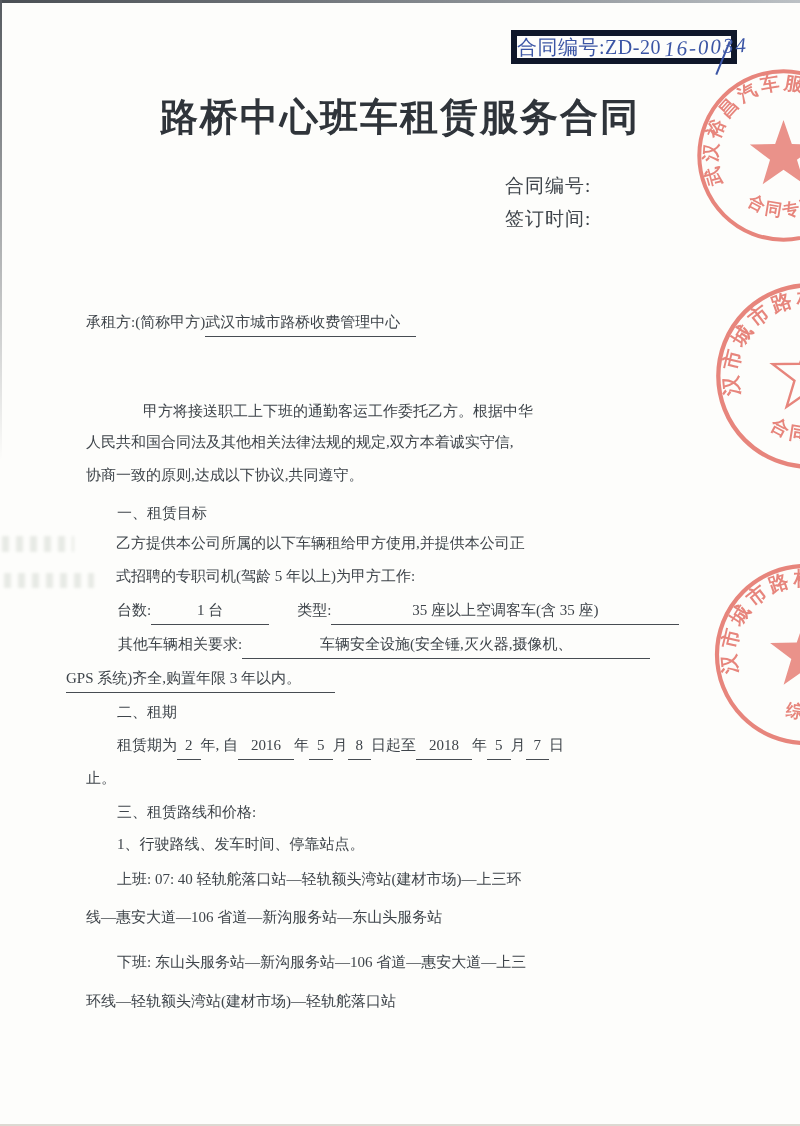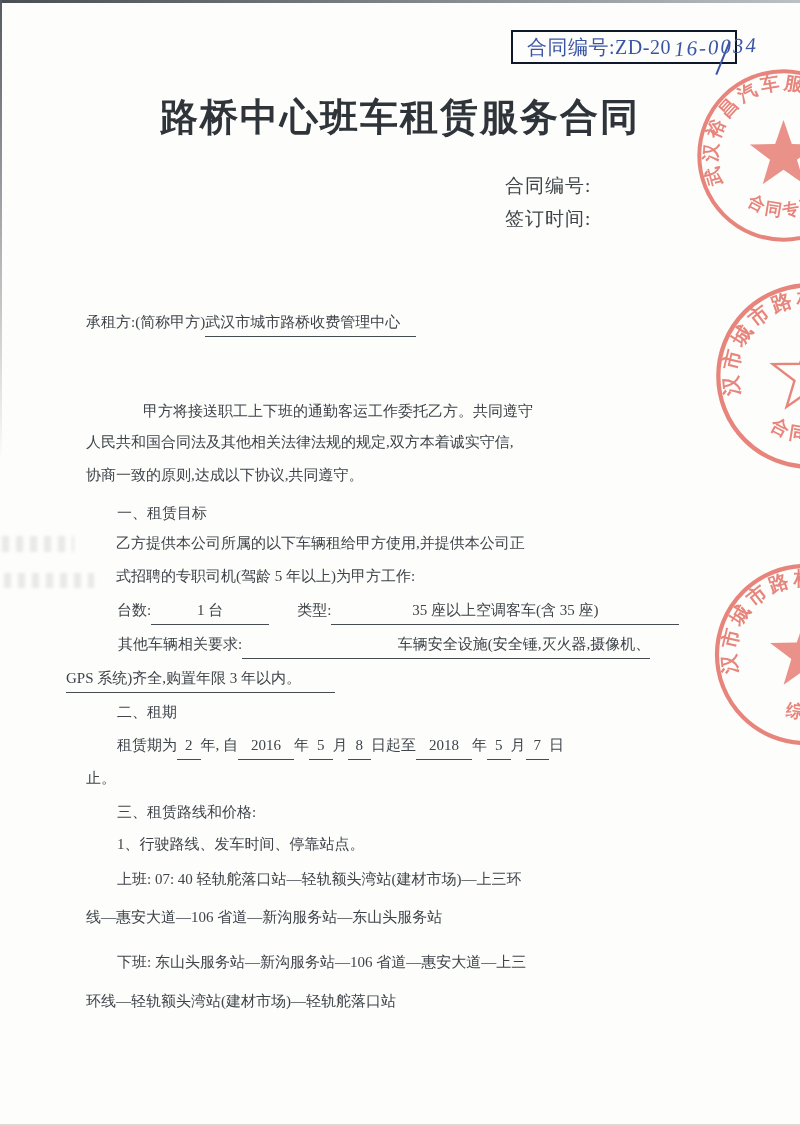--- a/index.html
+++ b/index.html
@@ -11,22 +11,22 @@
   }
   .scan-top{position:absolute;top:0;left:0;right:0;height:3px;
     background:linear-gradient(90deg,#4a4f54,#6d7277 35%,#90959a 65%,#bcc1c5);}
   .scan-left{position:absolute;top:0;left:0;width:2px;height:460px;
     background:linear-gradient(#555a5f,rgba(200,205,209,0));}
   .scan-bottom{position:absolute;bottom:0;left:0;right:0;height:2px;background:#dcd9d2;}
 
   
   .stamp-box{
     position:absolute;left:511px;top:30px;width:226px;height:34px;
-    border:2px solid #0f172a;color:#3B55A5;
-    display:flex;align-items:center;padding-left:14px;box-sizing:border-box;
+    border:6px solid #0f172a;color:#3B55A5;
+    display:flex;align-items:center;padding-left:0;box-sizing:border-box;
     font-size:20px;letter-spacing:.5px;white-space:nowrap;
   }
   .stamp-box .hand{
     font-style:italic;font-size:21px;margin-left:3px;letter-spacing:2px;
     transform:rotate(-3deg);display:inline-block;
   }
   .hand-tail{position:absolute;left:722px;top:40px;width:2px;height:36px;
     background:#3B55A5;transform:rotate(22deg);}
 
   .title{
@@ -68,32 +68,32 @@
 
   <div class="title">路桥中心班车租赁服务合同</div>
 
   <div class="line meta" style="left:505px;top:172px;">合同编号:</div>
   <div class="line meta" style="left:505px;top:205px;">签订时间:</div>
 
   <div class="line" style="left:86px;top:309px;">
     <span>承租方:(简称甲方)</span><span class="u" style="padding-right:16px;">武汉市城市路桥收费管理中心</span>
   </div>
 
-  <div class="line" style="left:143px;top:398px;">甲方将接送职工上下班的通勤客运工作委托乙方。共同遵守</div>
+  <div class="line" style="left:143px;top:398px;">甲方将接送职工上下班的通勤客运工作委托乙方。根据中华</div>
   <div class="line" style="left:86px;top:429px;">人民共和国合同法及其他相关法律法规的规定,双方本着诚实守信,</div>
   <div class="line" style="left:86px;top:462px;">协商一致的原则,达成以下协议,共同遵守。</div>
 
   <div class="line" style="left:117px;top:500px;">一、租赁目标</div>
   <div class="line" style="left:116px;top:530px;">乙方提供本公司所属的以下车辆租给甲方使用,并提供本公司正</div>
   <div class="line" style="left:116px;top:563px;">式招聘的专职司机(驾龄 5 年以上)为甲方工作:</div>
   <div class="line" style="left:117px;top:597px;">
     <span>台数:</span><span class="u center" style="width:118px;">1 台</span><span style="display:inline-block;width:28px;"></span><span>类型:</span><span class="u center" style="width:348px;font-family:Liberation Serif, serif;">35 座以上空调客车(含 35 座)</span>
   </div>
   <div class="line" style="left:118px;top:631px;">
-    <span>其他车辆相关要求:</span><span class="u center" style="width:408px;text-align:right;">车辆安全设施(安全锤,灭火器,摄像机、</span>
+    <span>其他车辆相关要求:</span><span class="u center" style="width:408px;">车辆安全设施(安全锤,灭火器,摄像机、</span>
   </div>
   <div class="line" style="left:66px;top:665px;">
     <span class="u" style="padding-right:34px;">GPS 系统)齐全,购置年限 3 年以内。</span>
   </div>
 
   <div class="line" style="left:117px;top:699px;">二、租期</div>
   <div class="line" style="left:117px;top:732px;">
     <span>租赁期为</span><span class="u num">2</span><span>年, 自</span><span class="u numw">2016</span><span>年</span><span class="u num">5</span><span>月</span><span class="u num">8</span><span>日起至</span><span class="u numw">2018</span><span>年</span><span class="u num">5</span><span>月</span><span class="u num">7</span><span>日</span>
   </div>
   <div class="line" style="left:86px;top:765px;">止。</div>

